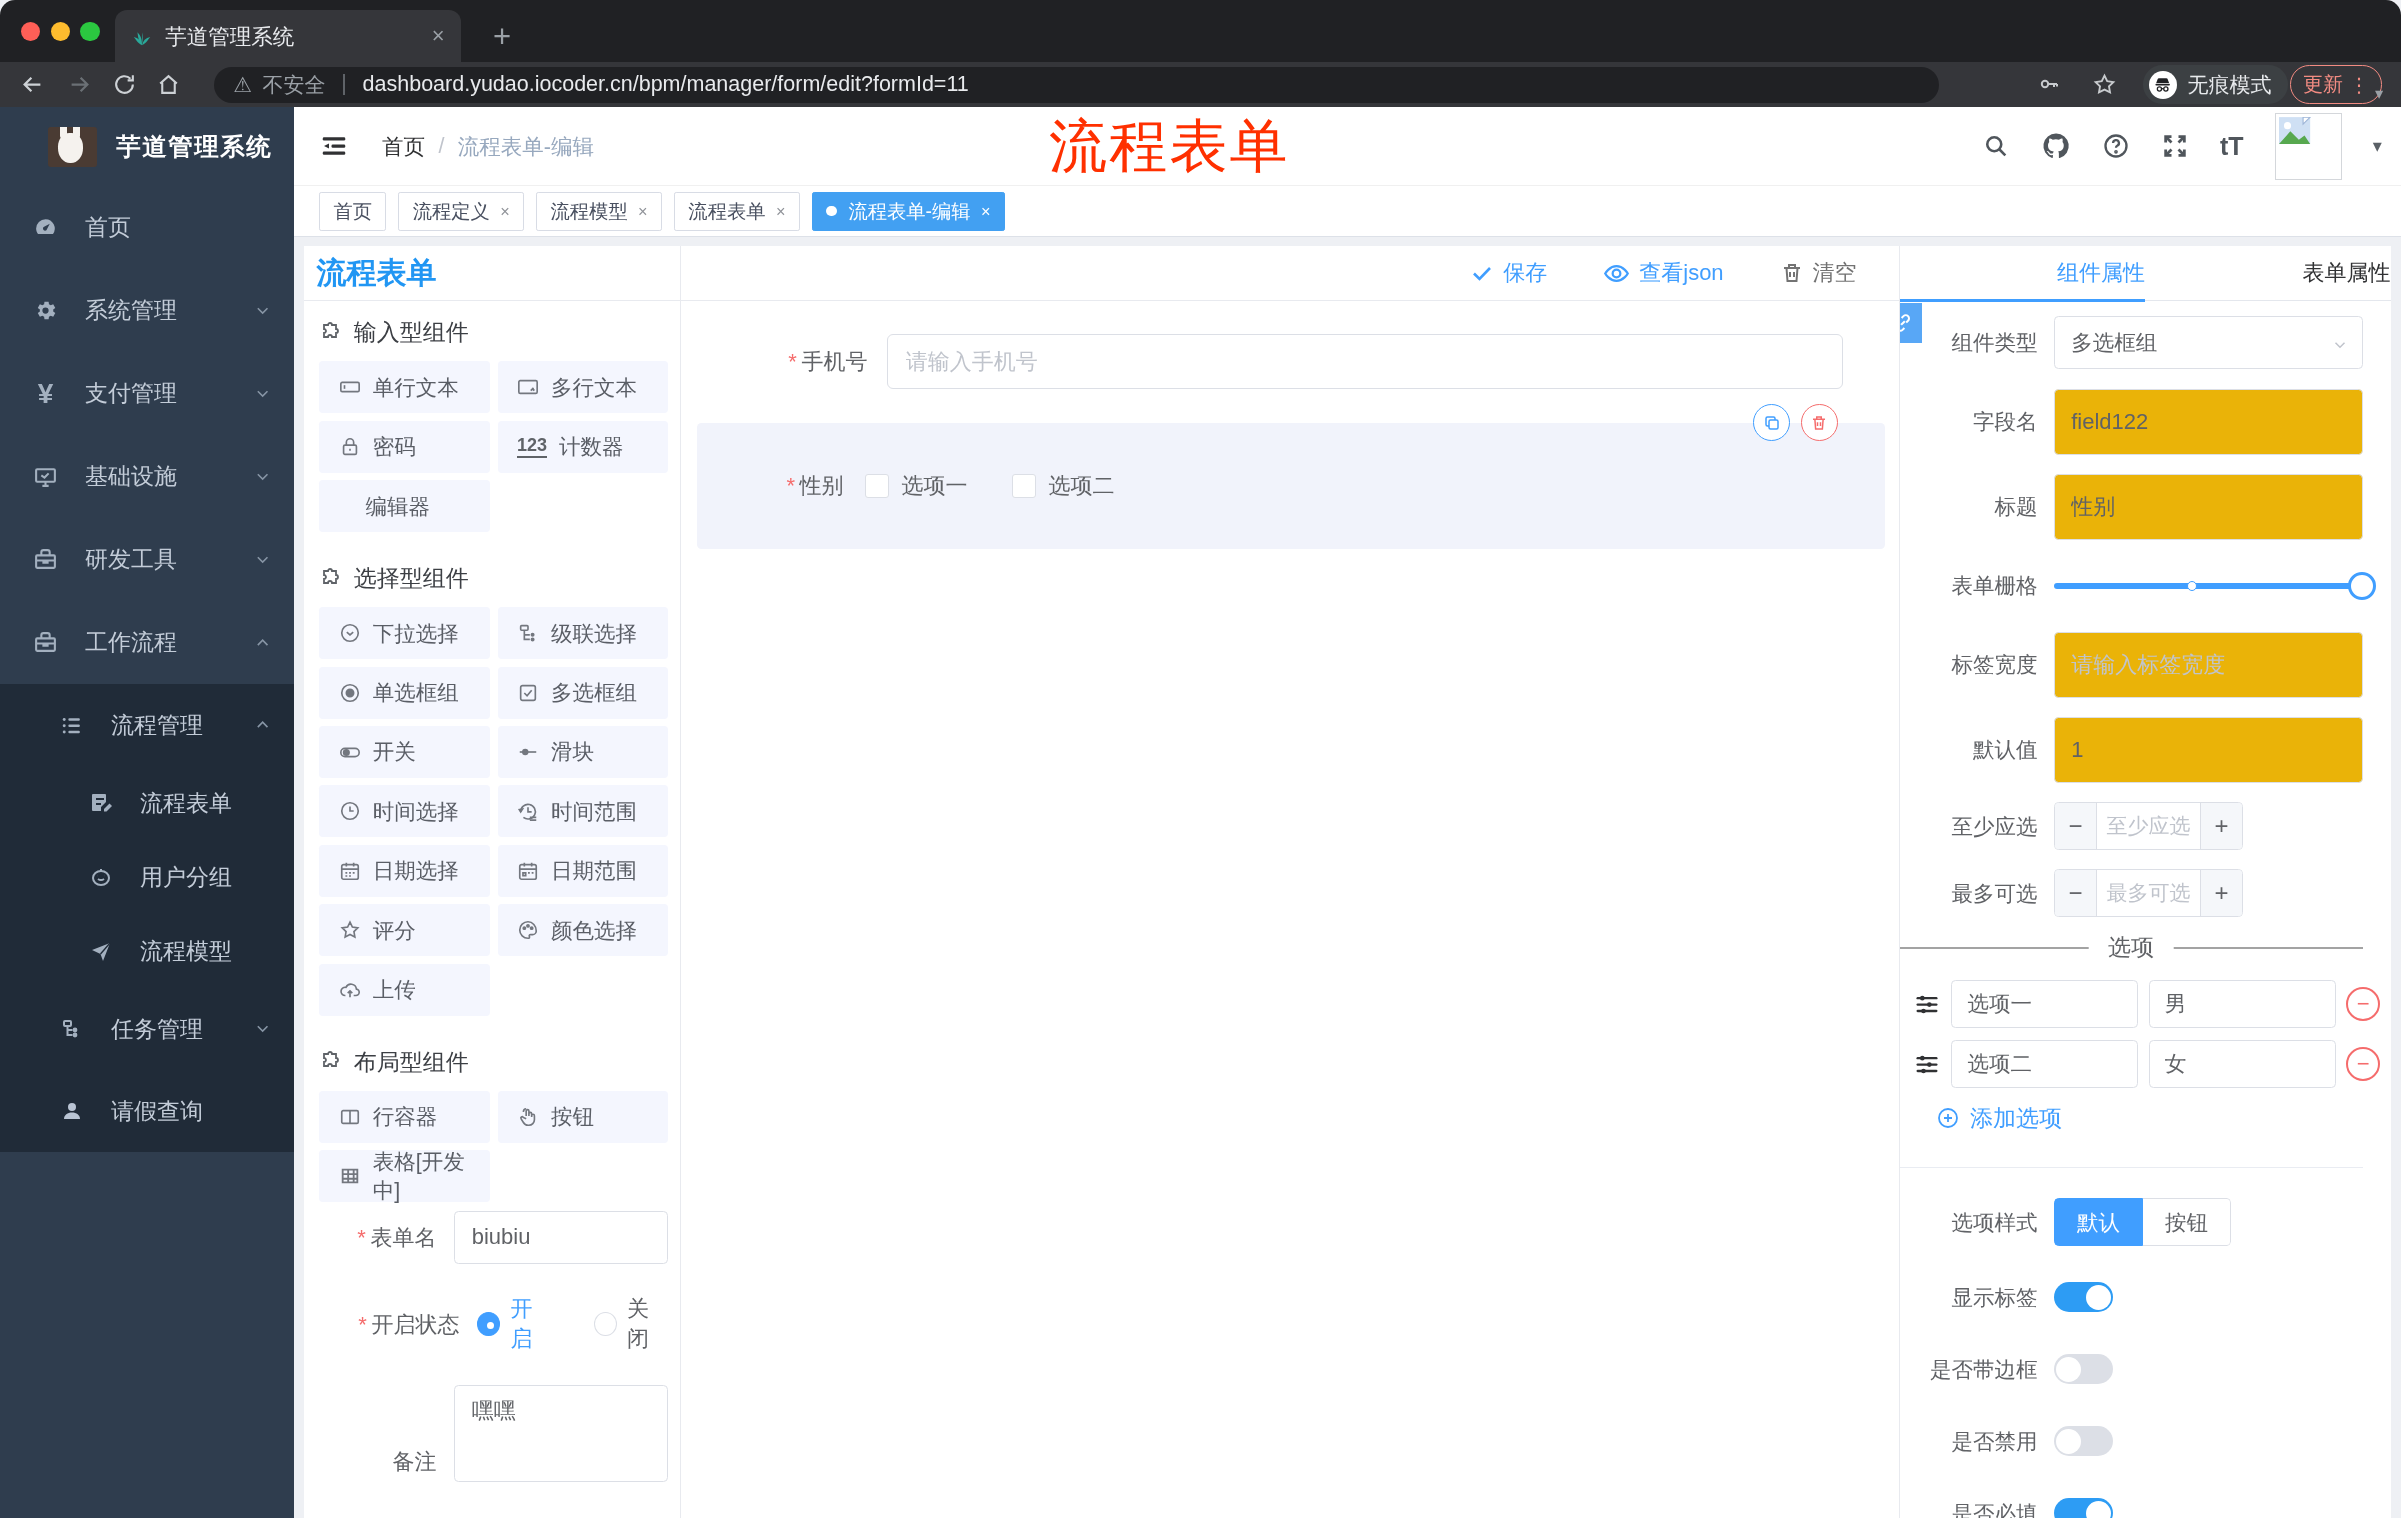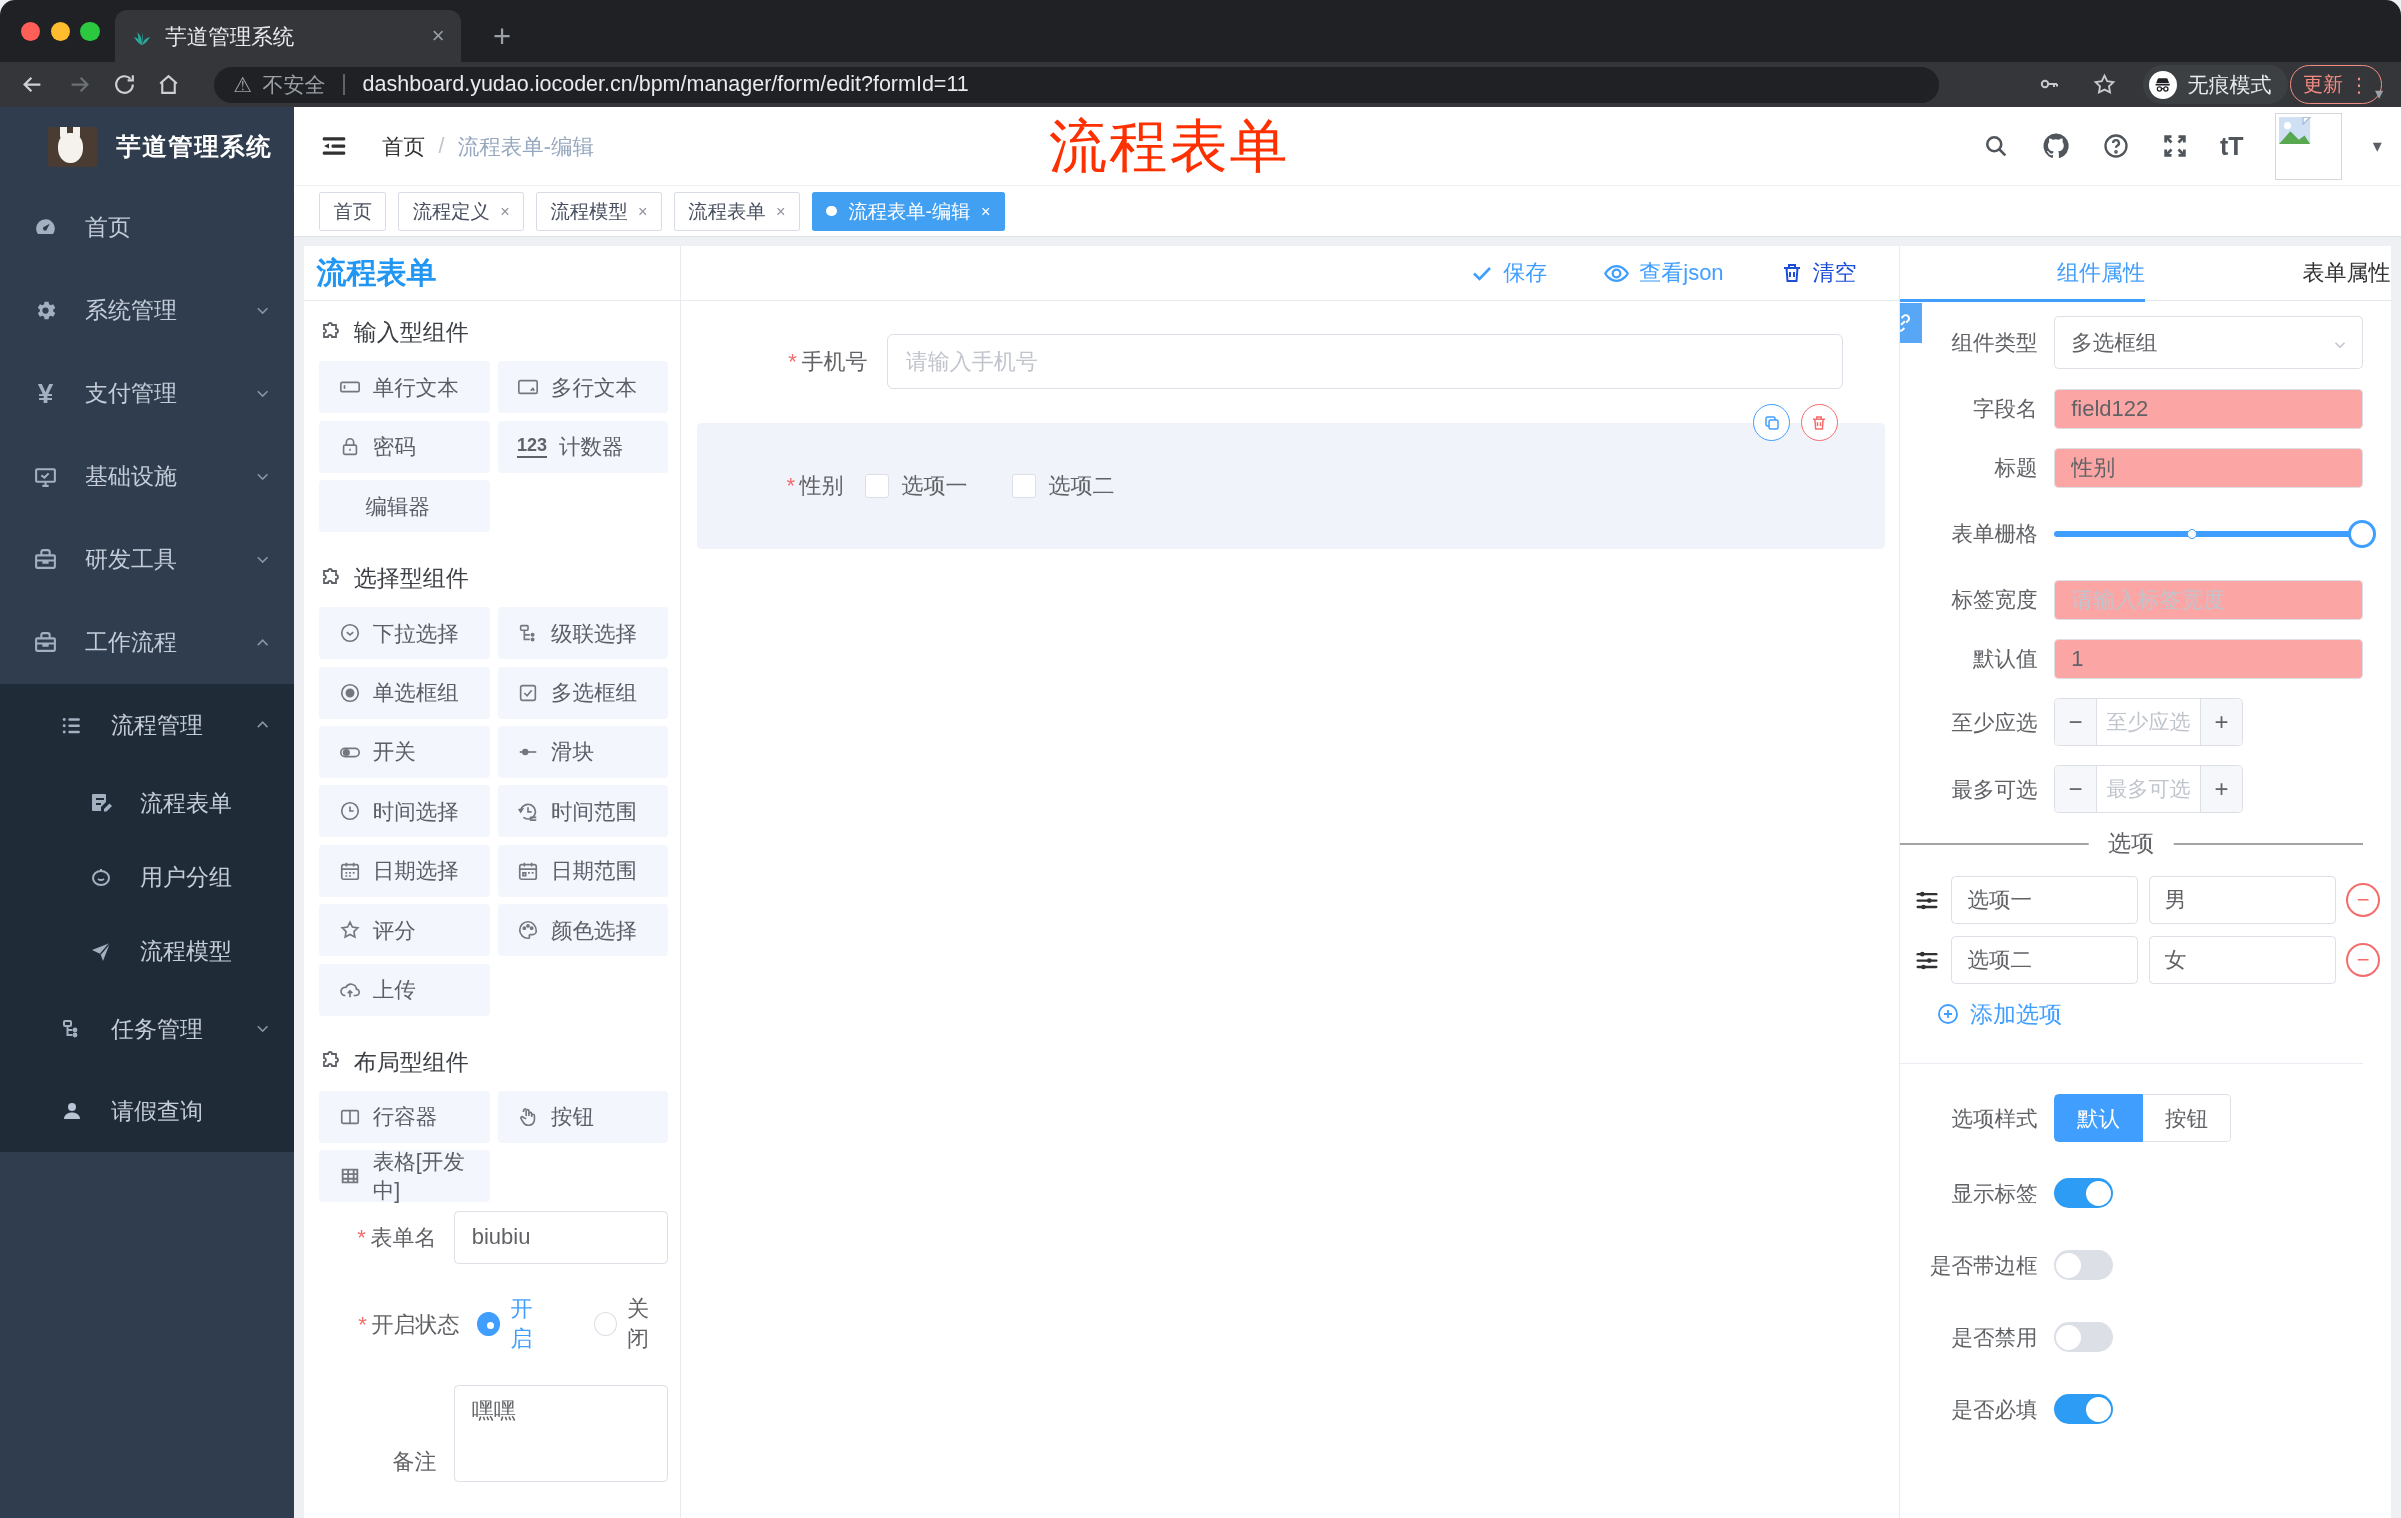--- a/index.html
+++ b/index.html
@@ -71,21 +71,21 @@
 .tag.active .x{color:#fff}
 .tag.active::before{content:"";width:10.4px;height:10.4px;border-radius:50%;background:#fff;margin-right:1.5px}
 
 
 .workspace{position:absolute;left:294px;top:236px;right:0;bottom:0;padding:10.4px 10.4px 0 10.4px}
 .board{width:100%;height:100%;background:#fff;display:grid;grid-template-columns:376px 1fr 491px;grid-template-rows:55px 1fr;overflow:hidden}
 .lib-head{border-bottom:0.7px solid #e8eaef;display:flex;align-items:center;padding-left:12px}
 .board-title{color:#2196f3;font-size:30px;font-weight:bold}
 .canvas-head{border-bottom:0.7px solid #e8eaef;border-left:0.7px solid #e8eaef;border-right:0.7px solid #e8eaef;display:flex;align-items:center;justify-content:flex-end;gap:56px;padding-right:42px}
 .act{display:flex;align-items:center;gap:9px;font-size:22px;cursor:pointer}
-.act.blue{color:#409eff}.act.red{color:#1d4ed8}
+.act.blue{color:#409eff}.act.red{color:#737373}
 .panel-head{position:relative;display:flex;border-bottom:1.5px solid #e4e7ed}
 .ptab{width:50%;text-align:right;font-size:22px;line-height:53px;cursor:pointer;color:#303133}
 .ptab.on{color:#409eff}
 .panel-head .ink{position:absolute;left:0;bottom:-1.5px;width:50%;height:3px;background:#409eff}
 
 
 .lib-body{padding:18px 12px 0 15px;overflow:hidden}
 .sec-head{display:flex;align-items:center;gap:10.4px;height:27px;margin-bottom:15px;color:#3c3f44;font-size:23px;font-weight:500}
 .sec-head .ico{color:#5f6368}
 .chips{display:grid;grid-template-columns:1fr 1fr;gap:7.4px;margin-bottom:33px}
@@ -123,21 +123,21 @@
 .circ{width:37px;height:37px;border-radius:50%;background:#fff;display:flex;align-items:center;justify-content:center;cursor:pointer}
 .circ.copy{border:1.5px solid #409eff;color:#409eff}
 .circ.del{border:1.5px solid #f56c6c;color:#f56c6c}
 
 
 .panel-body{position:relative;padding:15px 28px 0 0;overflow:hidden;font-size:21.5px}
 .link-tab{position:absolute;left:-16.3px;top:1.5px;width:39px;height:40px;background:#58a7f6;border-radius:7.4px 0 0 7.4px;display:flex;align-items:center;justify-content:center;color:#fff;z-index:5;cursor:pointer}
 .prow{display:flex;align-items:center;margin-bottom:19.3px}
 .plabel{width:138px;text-align:right;color:#606266;flex:none;margin-right:16.3px}
 .pctl{width:327px;position:relative}
-.pinp{width:100%;height:40px;border:0.7px solid #dcdfe6;border-radius:4.5px;padding:0 16.3px;font-size:22px;color:#606266;outline:none;background:#fca5a5;font-family:"Liberation Sans",sans-serif}
+.pinp{width:100%;height:66px;border:0.7px solid #dcdfe6;border-radius:4.5px;padding:0 16.3px;font-size:22px;color:#606266;outline:none;background:#eab308;font-family:"Liberation Sans",sans-serif}
 .pinp::placeholder{color:#c0c4cc}
 .selbox{width:100%;height:53px;border:0.7px solid #dcdfe6;border-radius:4.5px;padding:0 40px 0 16.3px;display:flex;align-items:center;color:#606266;background:#fff;cursor:pointer}
 .slider{height:53px;display:flex;align-items:center;width:327px}
 .track{position:relative;width:100%;height:6px;border-radius:3px;background:#409eff}
 .mark{position:absolute;left:43%;top:-2.2px;width:10.4px;height:10.4px;border-radius:50%;background:#fff;border:0.7px solid #409eff}
 .knob{position:absolute;right:-13.4px;top:-11px;width:28px;height:28px;border-radius:50%;background:#fff;border:3.7px solid #409eff}
 .stepper{width:189px;height:48px;border:0.7px solid #dcdfe6;border-radius:4.5px;display:flex;overflow:hidden;background:#fff}
 .stbtn{width:42px;background:#f5f7fa;color:#606266;font-size:24px;display:flex;align-items:center;justify-content:center;cursor:pointer;flex:none}
 .stbtn.l{border-right:0.7px solid #dcdfe6}.stbtn.r{border-left:0.7px solid #dcdfe6}
 .stin{flex:1;border:none;outline:none;text-align:center;font-size:21px;color:#606266;min-width:0;font-family:"Liberation Sans",sans-serif}

